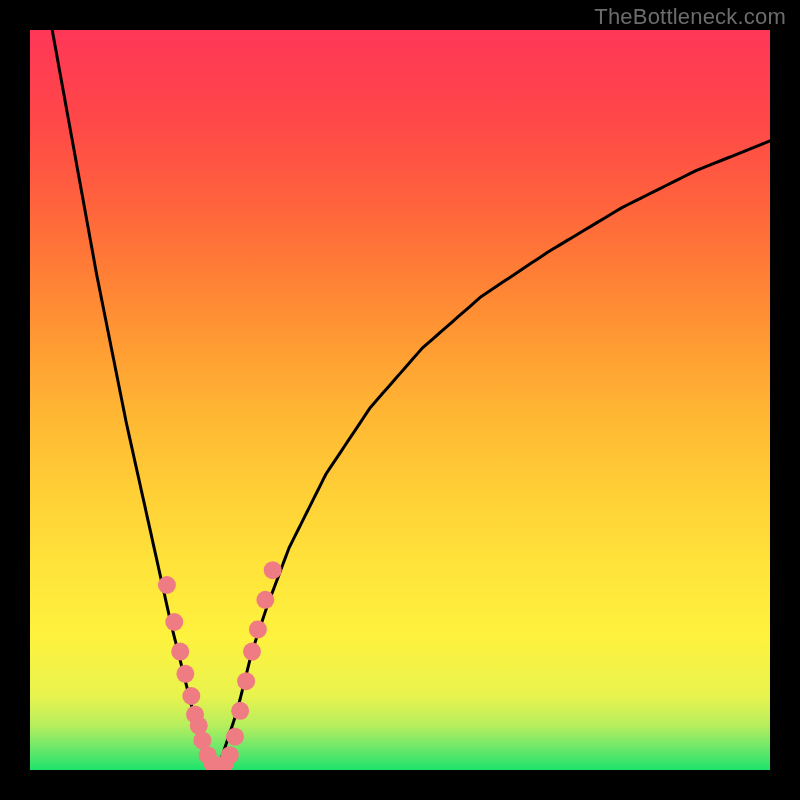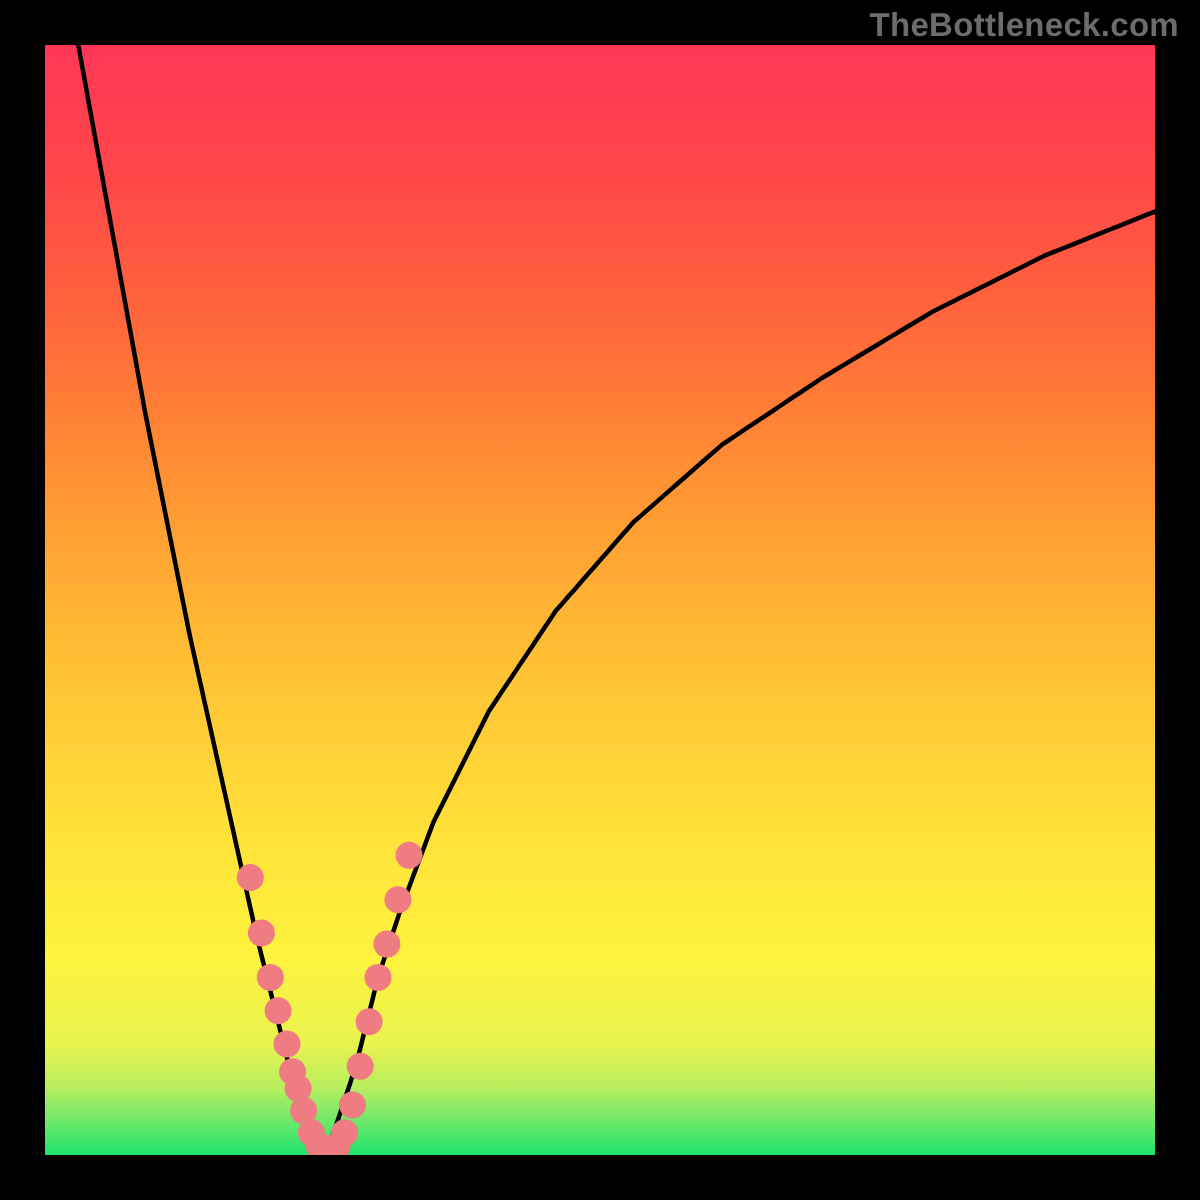--- a/index.html
+++ b/index.html
@@ -41,21 +41,21 @@
       #ff4749 88%,
       #ff3757 100%
     );
   }
   .watermark {
     position: absolute;
     top: 4px;
     right: 14px;
     color: #6d6c6c;
     font-size: 22px;
-    font-weight: 700;
+    font-weight: 400;
     letter-spacing: 0.2px;
     user-select: none;
   }
   svg.curves {
     position: absolute;
     top: 0; left: 0;
     width: 740px;
     height: 740px;
   }
 </style>

